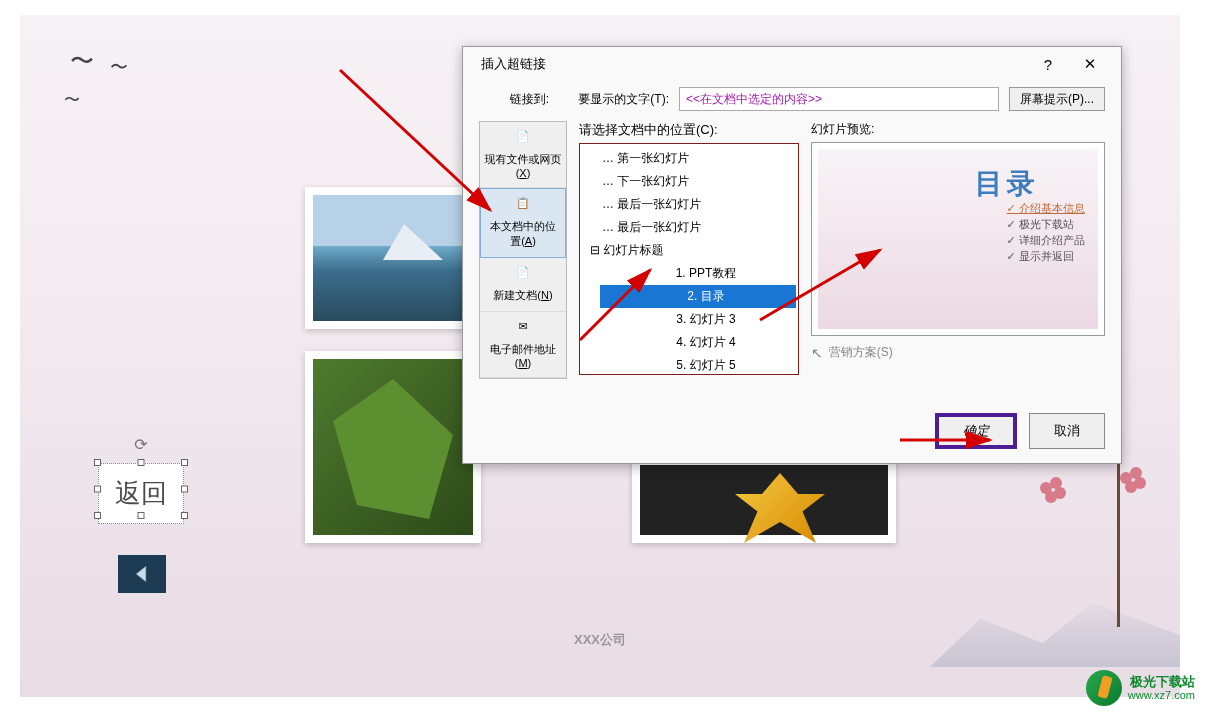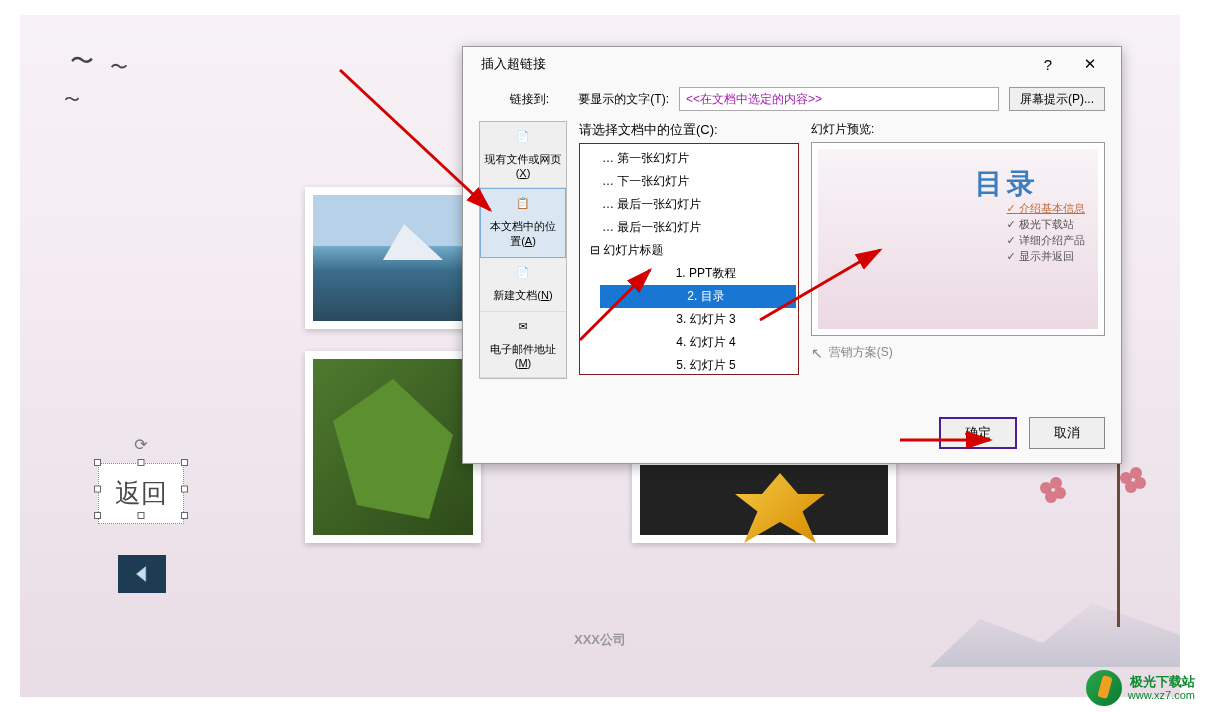--- a/index.html
+++ b/index.html
@@ -79,21 +79,21 @@
 .preview-inner{position:absolute; inset:6px; background:linear-gradient(to bottom,#f8f4f7,#ecd9e3);}
 .preview-inner .ptitle{position:absolute;left:56%;top:16px;font-size:28px;color:#3c7dbf;font-weight:bold;letter-spacing:4px;}
 .preview-inner .pitem{position:absolute;left:57%;font-size:11px;color:#555;margin-left:29px;}
 .preview-inner .pi1{top:52px;color:#c06a3a;text-decoration:underline;}
 .preview-inner .pi2{top:68px;} .preview-inner .pi3{top:84px;} .preview-inner .pi4{top:100px;}
 .chk-row{display:flex;align-items:center;gap:6px;font-size:12px;color:#888;}
 .chk-row .cursor{font-size:14px;}
 
 .dlg-footer{position:absolute; right:16px; bottom:14px; display:flex; gap:12px;}
 .dlg-btn{padding:5px 24px; border:1px solid #888; background:#efefef; font-size:13px; cursor:pointer;}
-.dlg-btn.primary{border:2px solid #4c1d95;}
+.dlg-btn.primary{border:4px solid #4c1d95;font-style:italic;}
 
 
 .arrow{position:absolute; pointer-events:none;}
 .arrow svg{overflow:visible;}
 
 
 .watermark{position:absolute; right:10px; bottom:6px; display:flex; align-items:center; gap:6px;}
 .wm-circle{width:36px;height:36px;border-radius:50%;background:linear-gradient(135deg,#2aa84e,#0a7a2e);position:relative;}
 .wm-circle::after{content:"";position:absolute;left:14px;top:6px;width:10px;height:22px;background:#f0a020;border-radius:3px;transform:rotate(15deg);}
 .wm-txt{font-size:13px; text-align:right; line-height:1.2;}

